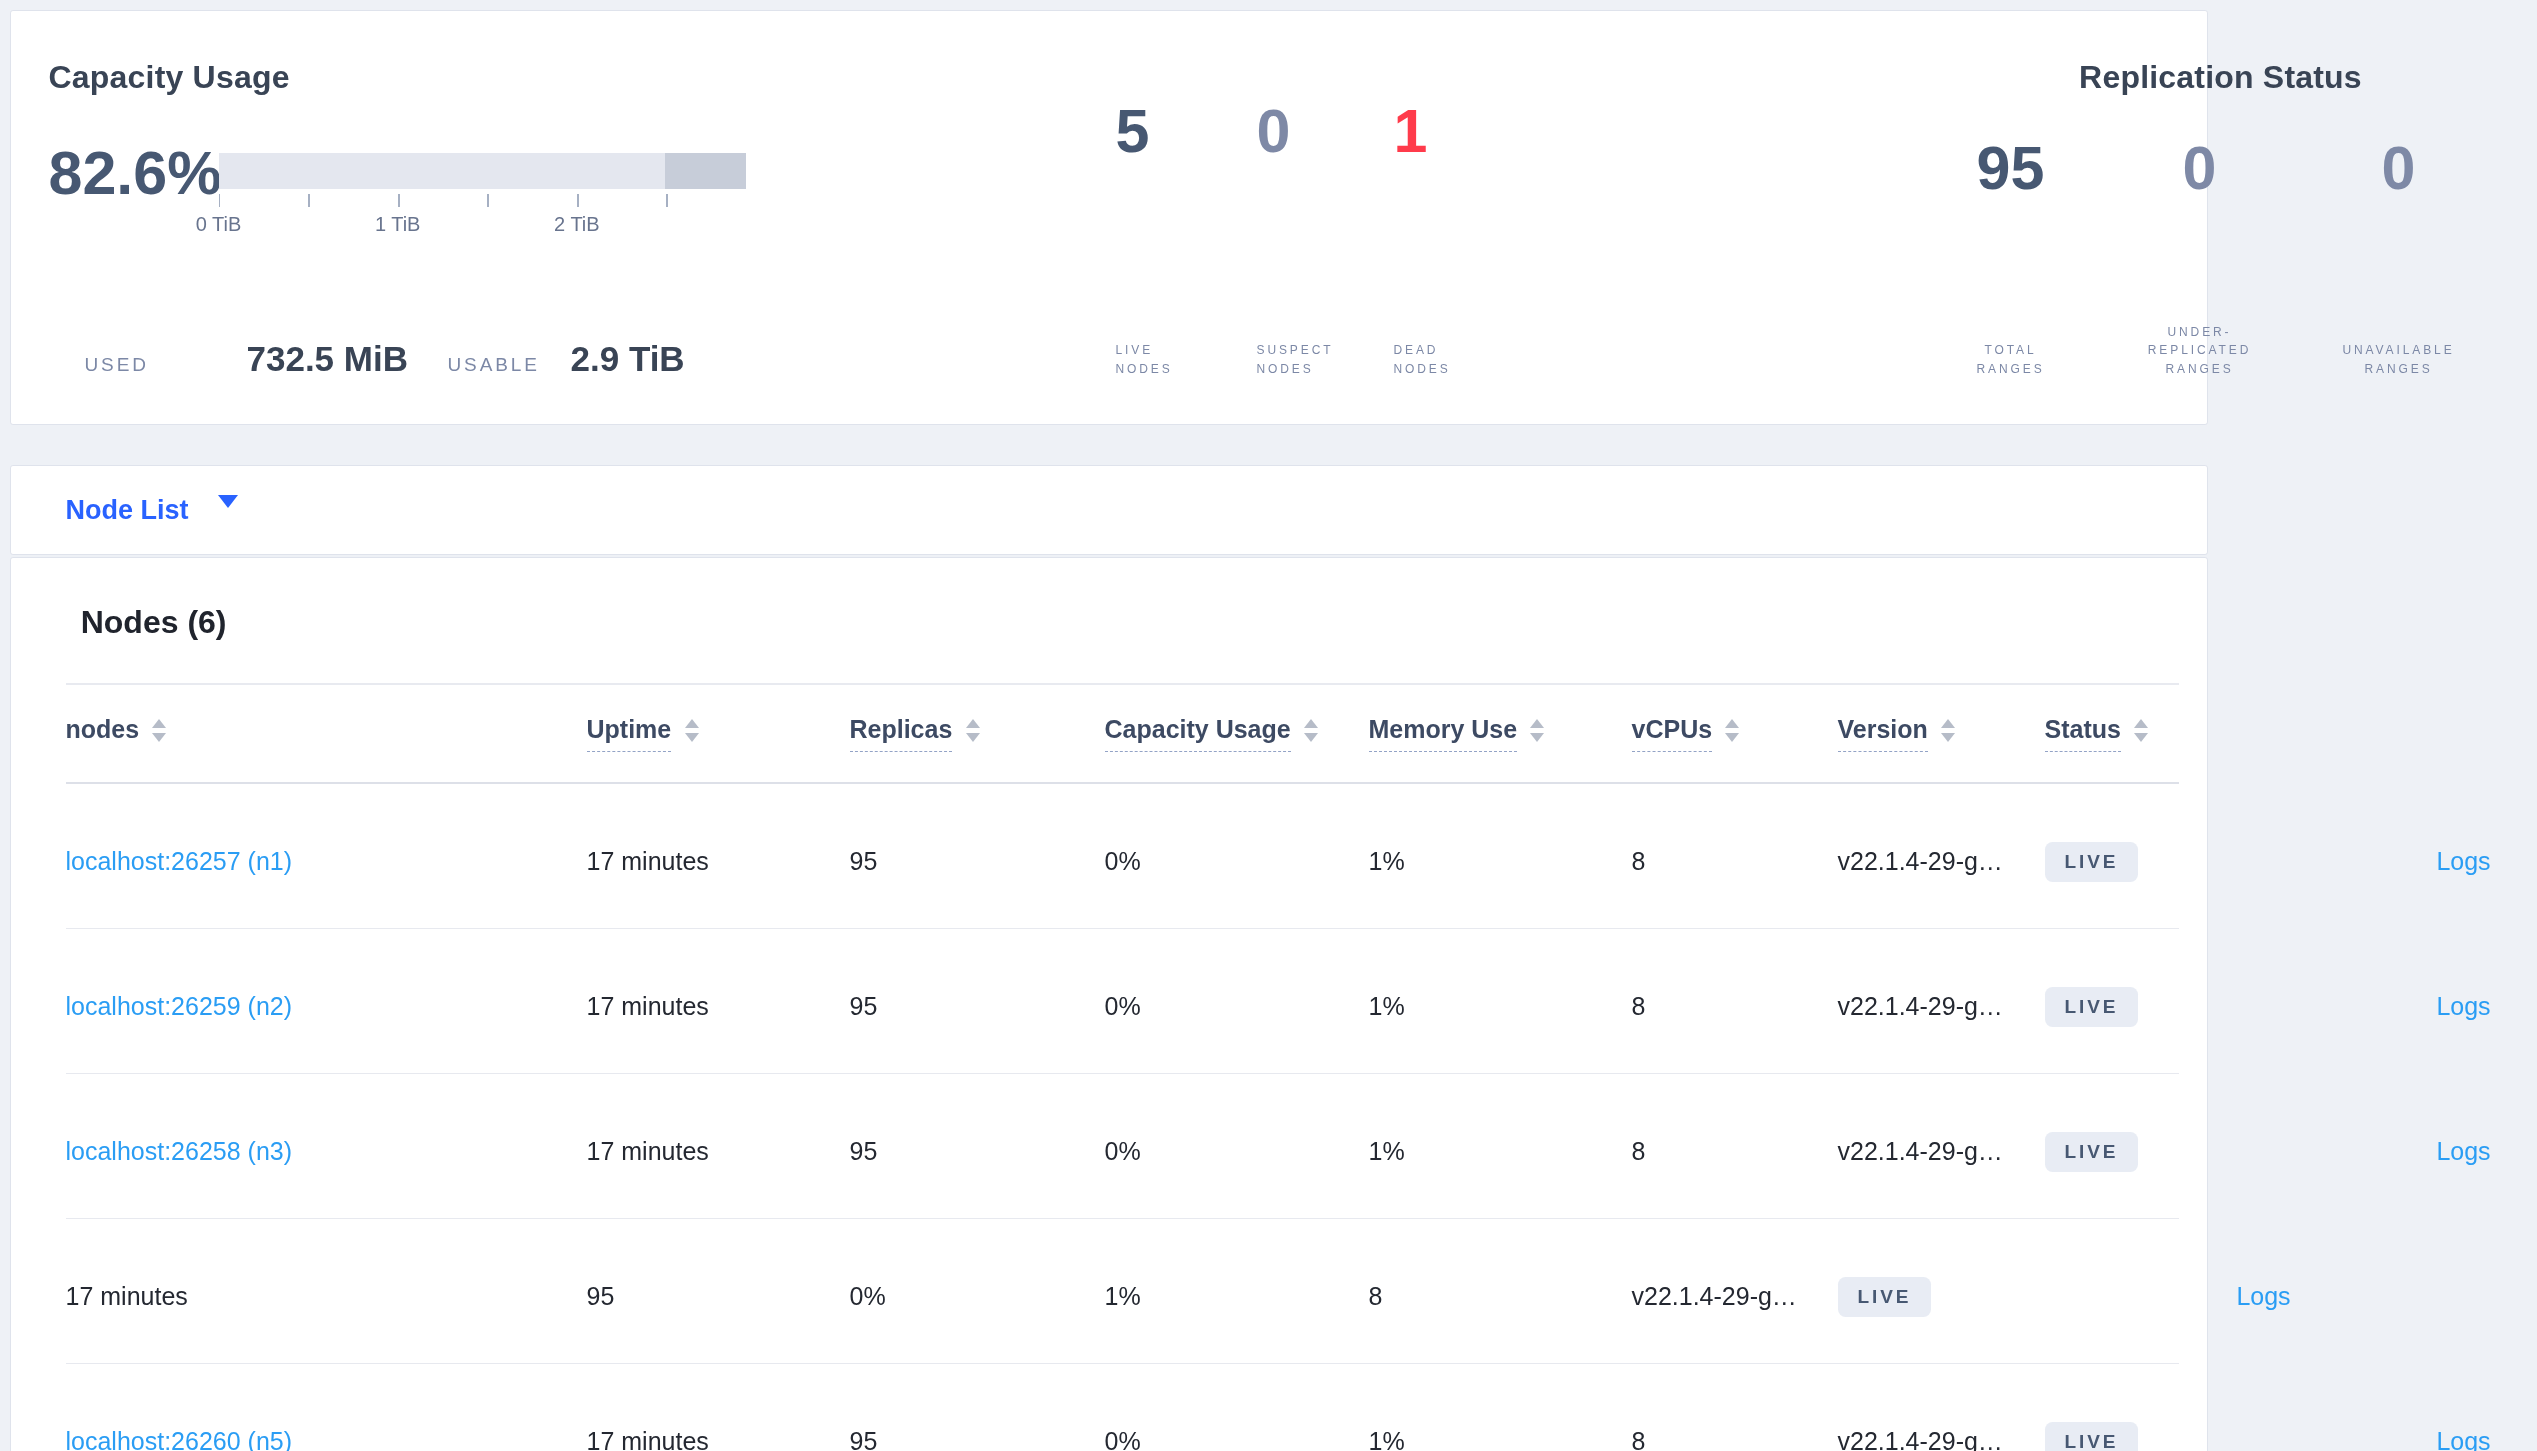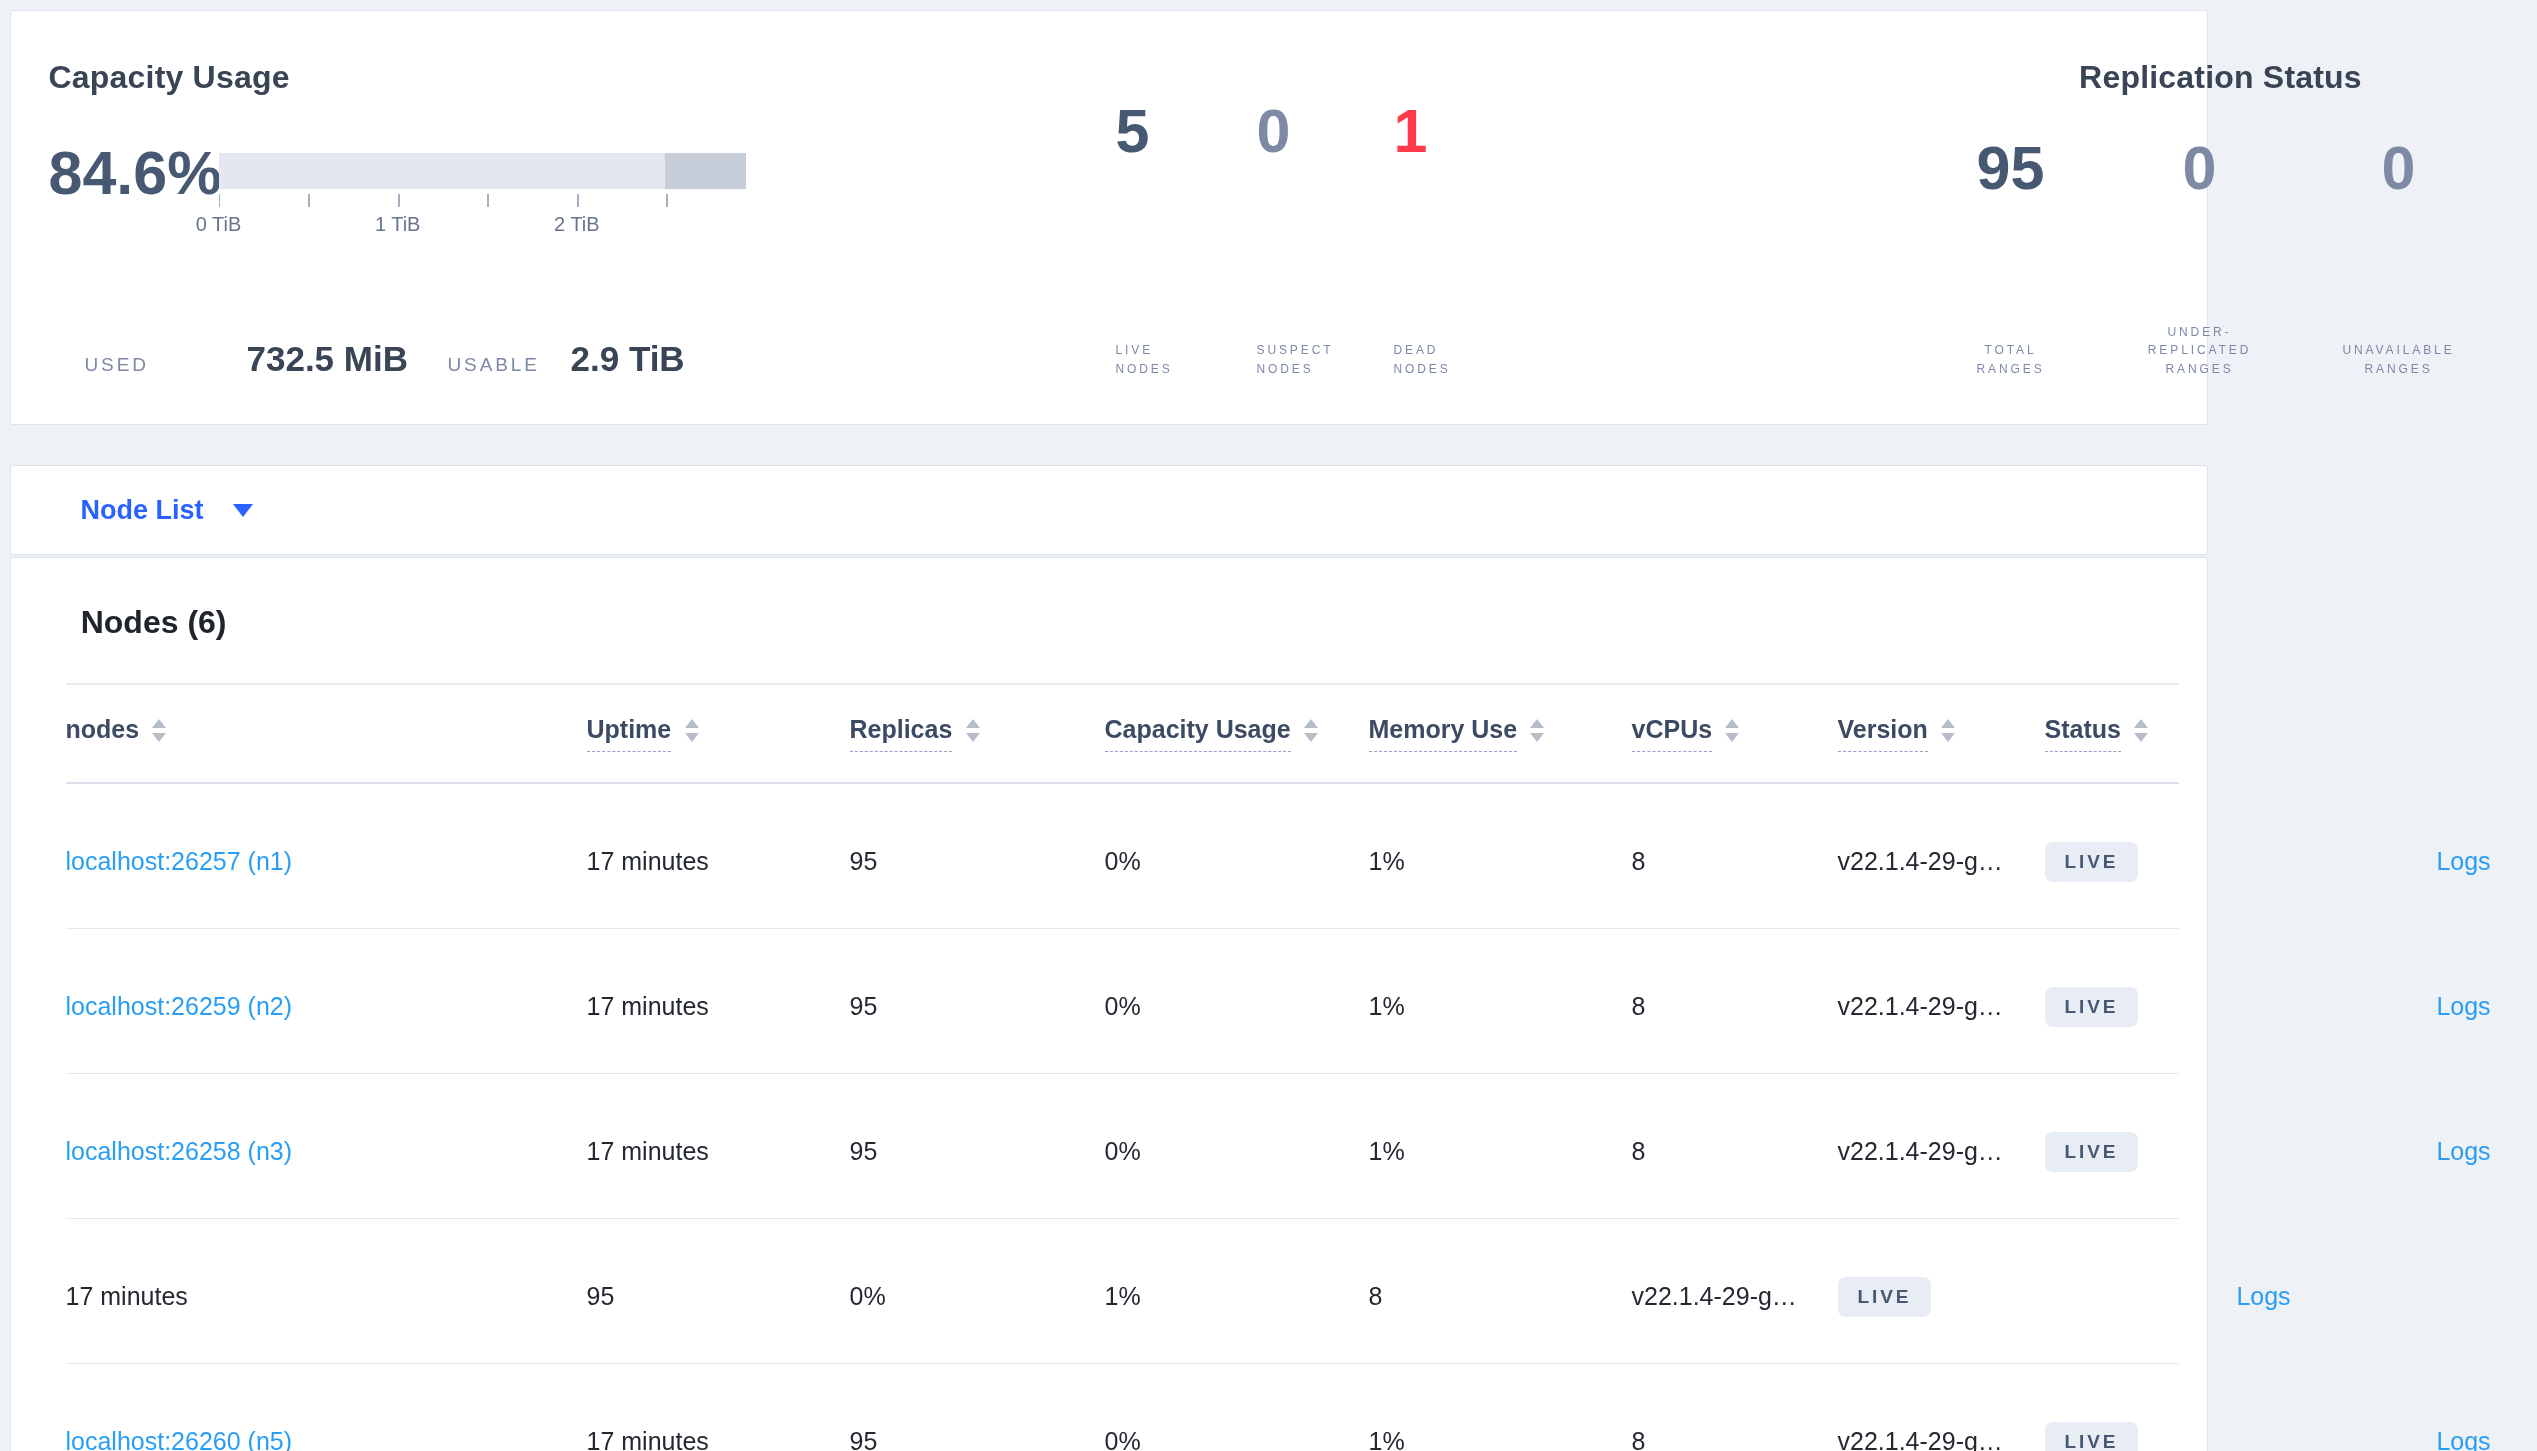--- a/index.html
+++ b/index.html
@@ -47,21 +47,21 @@
   .block-replication .metric:nth-child(2){ width:188px; }
   .block-replication .metric:nth-child(3){ width:210px; }
   .metric-value { font-size:61px; font-weight:600; line-height:61px; }
   .metric-value.dark   { color:#475872; }
   .metric-value.muted  { color:#7e89a6; }
   .metric-value.danger { color:#ff3b4b; }
   .metric-label { font-size:12px; letter-spacing:2.9px; color:#7c88a6; line-height:1.55; white-space:pre-line; }
 
   
   .panel.selector { top:465px; height:90px; display:flex; align-items:center; padding-left:55px; }
-  .selector-btn { display:flex; align-items:center; cursor:pointer;margin-left:15px; }
+  .selector-btn { display:flex; cursor:pointer; }
   .selector-label { font-size:27px; font-weight:600; color:#2962ff; }
   .caret-down { width:0; height:0; margin-left:29px; border-left:10.5px solid transparent; border-right:10.5px solid transparent; border-top:13.3px solid #2962ff; }
 
   
   .panel.nodes { top:557px; height:1048px; padding:0 28px 0 55px; }
   .nodes-heading { font-size:32px; font-weight:600; color:#20242d; margin:46px 0 0 15.2px; }
   .heading-divider { height:1.9px; background:#e8eaf0; margin-top:42px; }
 
   .grid-row {
     display:grid;
@@ -85,21 +85,21 @@
   }
 </style>
 </head>
 <body>
 
 <div class="panel summary">
 
   <div class="summary-block block-capacity">
     <h2>Capacity Usage</h2>
     <div class="cap-row">
-      <div class="cap-pct">84.6%</div>
+      <div class="cap-pct">82.6%</div>
       <div class="bar-block">
         <div class="bar">
           <div class="tail"></div>
         </div>
         <div class="ticks">
           <div class="tick" style="left:0%"></div>
           <div class="tick" style="left:17%"></div>
           <div class="tick" style="left:34%"></div>
           <div class="tick" style="left:51%"></div>
           <div class="tick" style="left:68%"></div>

